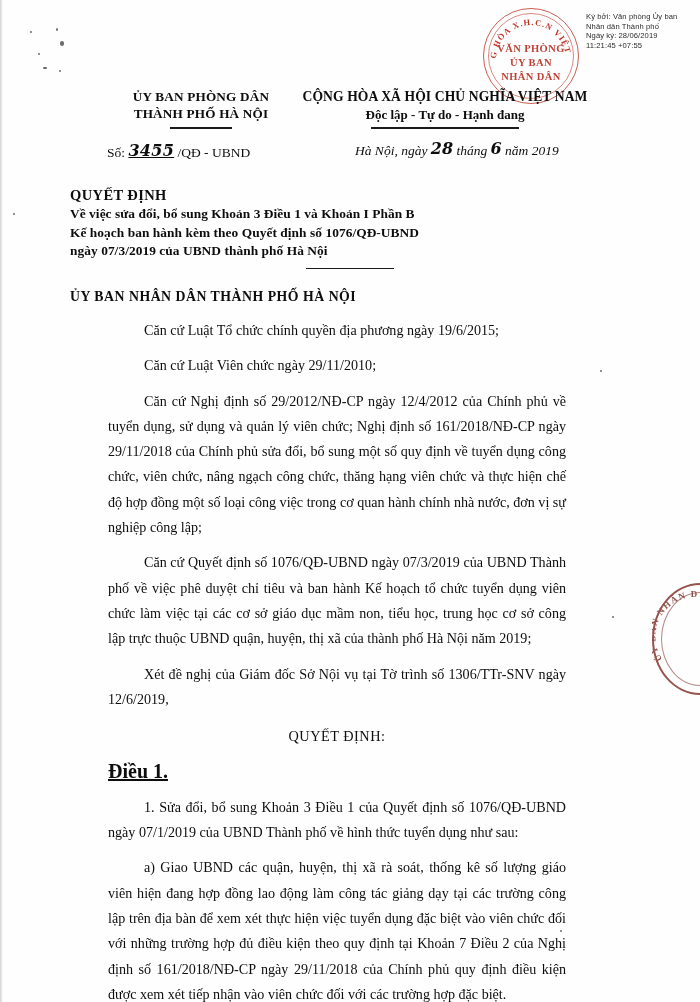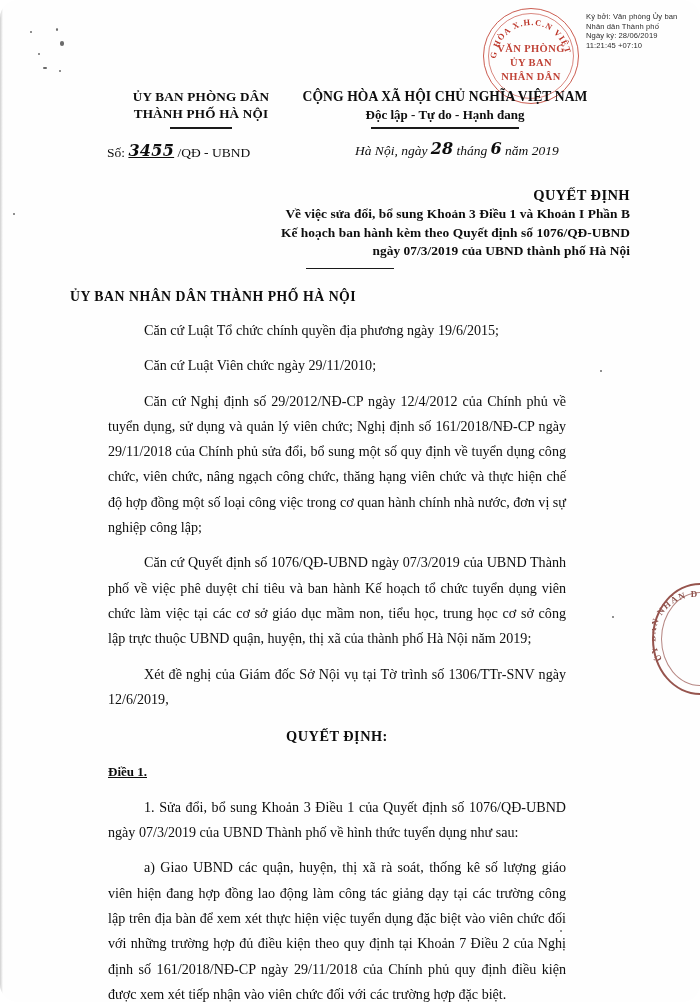--- a/index.html
+++ b/index.html
@@ -8,21 +8,20 @@
     background: #ffffff;
   }
   .page {
     position: relative;
     width: 700px;
     height: 1002px;
     background: #fefefe;
     overflow: hidden;
     font-family: "Liberation Serif", "DejaVu Serif", serif;
     color: #0d0d0d;
-    border-radius: 18px;
   }
   
   .speck {
     position: absolute;
     background: #3a3a3a;
     border-radius: 50%;
     opacity: .75;
   }
   .edge-shade {
     position: absolute;
@@ -186,21 +185,21 @@
     font-size: 16px;
     position: relative;
     top: -1px;
   }
   
   .title-wrap {
     position: absolute;
     left: 70px;
     top: 186px;
     width: 560px;
-    text-align: right;
+    text-align: left;
   }
   .title-main {
     font-weight: bold;
     font-size: 14.5px;
     letter-spacing: .4px;
     line-height: 19px;
   }
   .title-sub {
     font-weight: bold;
     font-size: 13.4px;
@@ -234,29 +233,29 @@
     line-height: 25.3px;
     text-align: justify;
   }
   .body p {
     margin: 0 6px 0 0;
     text-indent: 36px;
   }
   .body p.spaced { margin-top: 10px; }
   .center-head {
     text-align: center;
-    font-weight: bold;
+    font-weight: normal;
     font-size: 14.3px;
     letter-spacing: .5px;
     text-indent: 0 !important;
     margin-top: 12px !important;
   }
   .dieu {
     font-weight: bold;
-    font-size: 13px;
+    font-size: 20px;
     text-indent: 0 !important;
     margin-top: 10px !important;
     text-decoration: underline;
   }
 </style>
 </head>
 <body>
 
 <div class="page">
 
@@ -270,21 +269,21 @@
   <div class="speck" style="left:59px;top:70px;width:2px;height:2px;"></div>
   <div class="speck" style="left:13px;top:213px;width:2px;height:2px;"></div>
   <div class="speck" style="left:600px;top:370px;width:2px;height:2px;"></div>
   <div class="speck" style="left:612px;top:616px;width:2px;height:2px;"></div>
   <div class="speck" style="left:560px;top:930px;width:2px;height:2px;"></div>
 
   <div class="sig-block">
     <div>Ký bởi: Văn phòng Ủy ban</div>
     <div>Nhân dân Thành phố</div>
     <div>Ngày ký: 28/06/2019</div>
-    <div>11:21:45 +07:10</div>
+    <div>11:21:45 +07:55</div>
   </div>
 
   <div class="stamp-top">
     <div class="ring-outer"></div>
     <div class="ring-inner"></div>
     <svg viewBox="0 0 96 96">
       <defs>
         <path id="arcTop" d="M 13 52 A 35 35 0 0 1 83 52"></path>
       </defs>
       <text><textPath href="#arcTop" startOffset="50%" text-anchor="middle">CỘNG HÒA X.H.C.N VIỆT NAM</textPath></text>
@@ -343,18 +342,18 @@
   <div class="organ">ỦY BAN NHÂN DÂN THÀNH PHỐ HÀ NỘI</div>
 
   <div class="body">
     <p>Căn cứ Luật Tổ chức chính quyền địa phương ngày 19/6/2015;</p>
     <p class="spaced">Căn cứ Luật Viên chức ngày 29/11/2010;</p>
     <p class="spaced">Căn cứ Nghị định số 29/2012/NĐ-CP ngày 12/4/2012 của Chính phủ về tuyển dụng, sử dụng và quản lý viên chức; Nghị định số 161/2018/NĐ-CP ngày 29/11/2018 của Chính phủ sửa đổi, bổ sung một số quy định về tuyển dụng công chức, viên chức, nâng ngạch công chức, thăng hạng viên chức và thực hiện chế độ hợp đồng một số loại công việc trong cơ quan hành chính nhà nước, đơn vị sự nghiệp công lập;</p>
     <p class="spaced">Căn cứ Quyết định số 1076/QĐ-UBND ngày 07/3/2019 của UBND Thành phố về việc phê duyệt chỉ tiêu và ban hành Kế hoạch tổ chức tuyển dụng viên chức làm việc tại các cơ sở giáo dục mầm non, tiểu học, trung học cơ sở công lập trực thuộc UBND quận, huyện, thị xã của thành phố Hà Nội năm 2019;</p>
     <p class="spaced">Xét đề nghị của Giám đốc Sở Nội vụ tại Tờ trình số 1306/TTr-SNV ngày 12/6/2019,</p>
     <p class="center-head">QUYẾT ĐỊNH:</p>
     <p class="dieu">Điều 1.</p>
-    <p class="spaced">1. Sửa đổi, bổ sung Khoản 3 Điều 1 của Quyết định số 1076/QĐ-UBND ngày 07/3/2019 của UBND Thành phố về hình thức tuyển dụng như sau:</p>
+    <p class="spaced">1. Sửa đổi, bổ sung Khoản 3 Điều 1 của Quyết định số 1076/QĐ-UBND ngày 07/1/2019 của UBND Thành phố về hình thức tuyển dụng như sau:</p>
     <p class="spaced">a) Giao UBND các quận, huyện, thị xã rà soát, thống kê số lượng giáo viên hiện đang hợp đồng lao động làm công tác giảng dạy tại các trường công lập trên địa bàn để xem xét thực hiện việc tuyển dụng đặc biệt vào viên chức đối với những trường hợp đủ điều kiện theo quy định tại Khoản 7 Điều 2 của Nghị định số 161/2018/NĐ-CP ngày 29/11/2018 của Chính phủ quy định điều kiện được xem xét tiếp nhận vào viên chức đối với các trường hợp đặc biệt.</p>
 
   </div>
 
 </div>
 
 </body></html>

